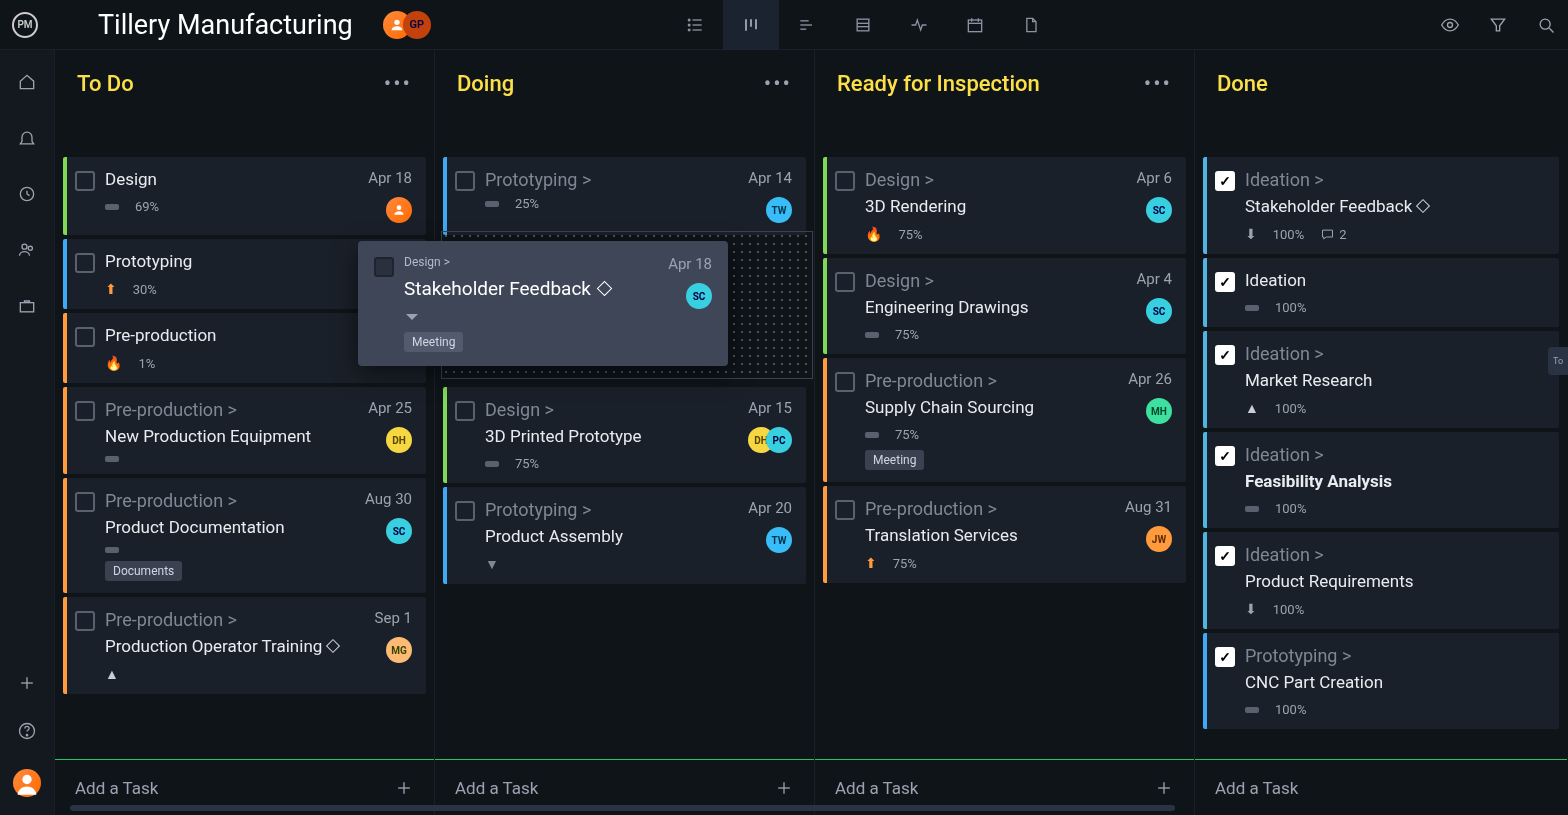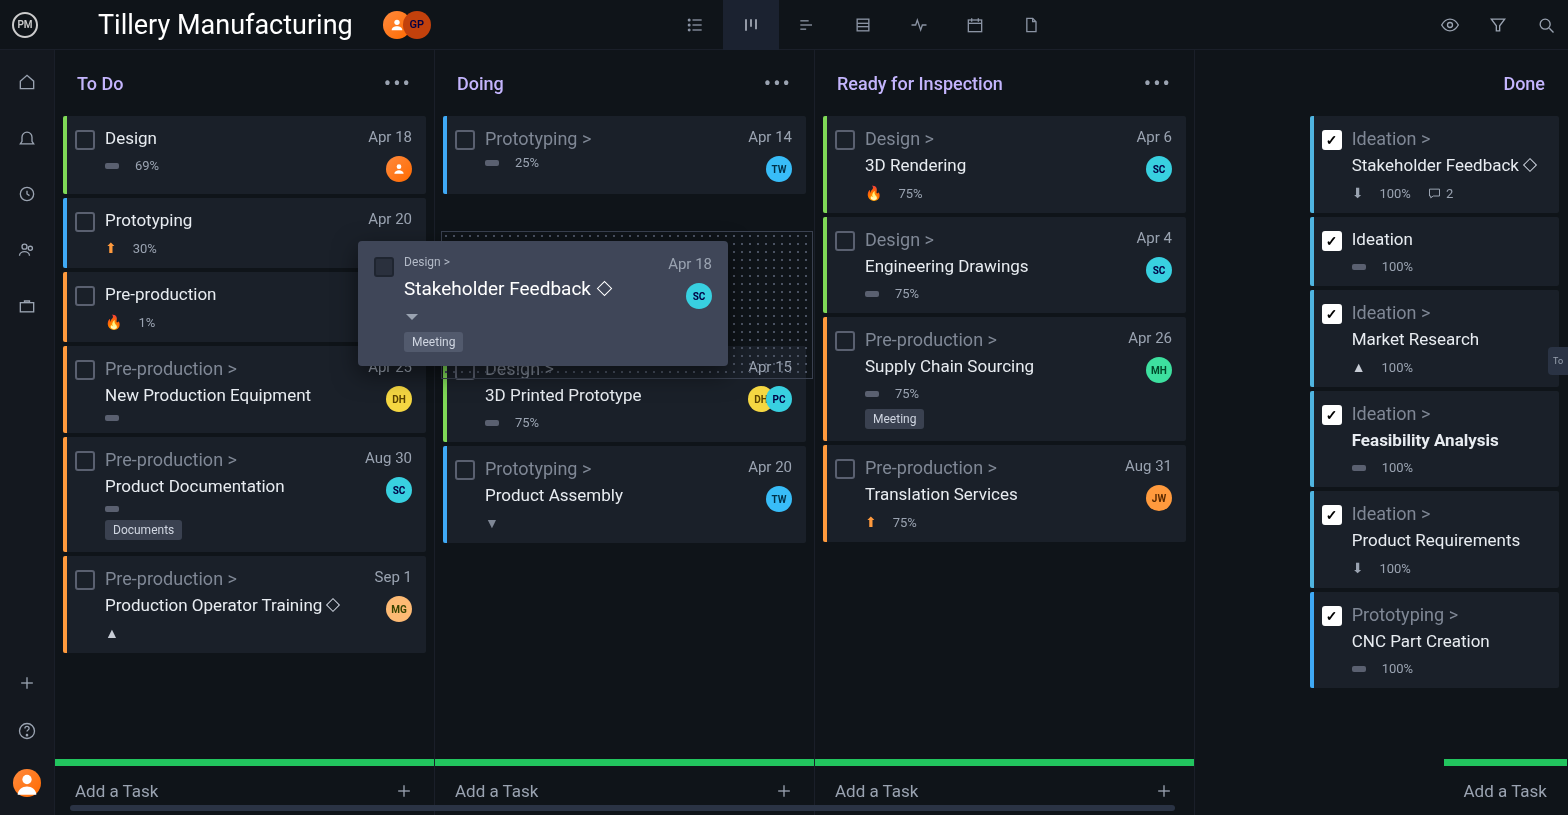--- a/index.html
+++ b/index.html
@@ -23,24 +23,24 @@
 .sidebar .side-icon { color:#9aa3b1; cursor:pointer;}
 .sidebar-bottom { margin-top:auto; display:flex; flex-direction:column; align-items:center; gap:28px; padding-bottom:18px;}
 .sidebar-avatar { width:28px; height:28px; border-radius:50%; background: linear-gradient(135deg,#ff8a3d,#ff6a00);}
 
 .board { position:absolute; left:55px; top:50px; right:0; bottom:0; display:flex; overflow:hidden;}
 
 .column { width:380px; flex-shrink:0; border-right:1px solid #1a1f29; display:flex; flex-direction:column; position:relative;}
 .column:last-child { border-right:none;}
 
 .col-header { height:66px; display:flex; align-items:center; padding:0 22px; justify-content:space-between;}
-.col-title { font-size:18px; font-weight:500; color:#c4b5fd;}
+.col-title { font-size:22px; font-weight:500; color:#fde047;}
 .col-menu { color:#9aa3b1; font-size:22px; letter-spacing:2px; cursor:pointer;}
 
-.cards-scroll { flex:1; overflow-y:auto; padding:0 4px 0 0;}
+.cards-scroll { flex:1; overflow-y:auto; padding:0 4px 0 0;margin-top:41px;}
 .card { margin:0 4px 4px 8px; background:#1a2029; border-radius:2px; padding:12px 14px 12px 12px; position:relative; display:flex; gap:10px;}
 .card-bar { position:absolute; left:0; top:0; bottom:0; width:4px; border-radius:2px 0 0 2px;}
 .bar-green { background:#7fd957; }
 .bar-blue { background:#3fa9f5; }
 .bar-orange { background:#ff9a3d; }
 .bar-bluel { background:#4fb4e0; }
 
 .check { width:20px; height:20px; border:2px solid #5a6070; border-radius:3px; flex-shrink:0; margin-top:2px; cursor:pointer;}
 .check.done { background:#fff; border-color:#fff; display:flex; align-items:center; justify-content:center;}
 .check.done::after { content:"✓"; color:#000; font-size:14px; font-weight:900; }
@@ -68,21 +68,21 @@
 .mini-avatar.pc { background:#38d0e0; color:#004;}
 .mini-avatar.orange { background: linear-gradient(135deg,#ff8a3d,#ff6a00);}
 .avatar-row { display:flex;}
 .avatar-row .mini-avatar { margin-left:-8px;}
 .avatar-row .mini-avatar:first-child { margin-left:0;}
 
 .tag { display:inline-block; background:#3a4150; color:#d0d6e1; font-size:12px; padding:3px 8px; border-radius:3px; margin-top:8px;}
 
 .comment-ind { display:inline-flex; align-items:center; gap:4px; color:#9aa3b1; font-size:13px;}
 
-.add-task { height:56px; display:flex; align-items:center; justify-content:space-between; padding:0 20px; color:#9aa3b1; font-size:17px; cursor:pointer; border-top:7px solid #22c55e;}
+.add-task { height:56px; display:flex; align-items:center; justify-content:space-between; padding:0 20px; color:#9aa3b1; font-size:17px; cursor:pointer; border-top:1px solid #22c55e;}
 .col-todo .add-task { margin-top:auto;}
 
 
 .drag-card { position:absolute; left:358px; top:241px; width:370px; background:#3f4658; border-radius:4px; padding:14px 16px; box-shadow:0 8px 24px rgba(0,0,0,0.5); z-index:50;}
 .drag-cat { font-size:12px; color:#b3bac7; margin-bottom:8px;}
 .drag-title { font-size:19px; color:#fff; margin-bottom:10px; display:flex; align-items:center; gap:8px;}
 .drag-title .diamond2 { display:inline-block; transform:rotate(45deg); width:11px; height:11px; border:1.6px solid #fff;}
 .drag-right { position:absolute; right:16px; top:14px; display:flex; flex-direction:column; align-items:flex-end; gap:10px;}
 .drag-tag { display:inline-block; background:#525a6d; color:#d0d6e1; font-size:12px; padding:3px 8px; border-radius:3px; margin-top:10px;}
 
@@ -486,21 +486,21 @@
       </div>
     <div class="add-task">
       <span>Add a Task</span>
       <svg class="icon20" viewBox="0 0 24 24" fill="none" stroke="currentColor" stroke-width="1.6">
           <line x1="12" y1="5" x2="12" y2="19"></line>
           <line x1="5" y1="12" x2="19" y2="12"></line>
         </svg>
     </div>
   </div>
 
-  <div class="column col-done" style="width:372px;align-items:flex-end;">
+  <div class="column col-done" style="width:372px;">
     <div class="col-header">
       <div class="col-title">Done</div>
 
     </div>
     <div class="cards-scroll" id="col-done">
         <div class="card">
           <div class="card-bar bar-bluel"></div>
           <div class="check done"></div>
           <div class="card-body">
             <div class="card-cat">Ideation &gt;</div>

